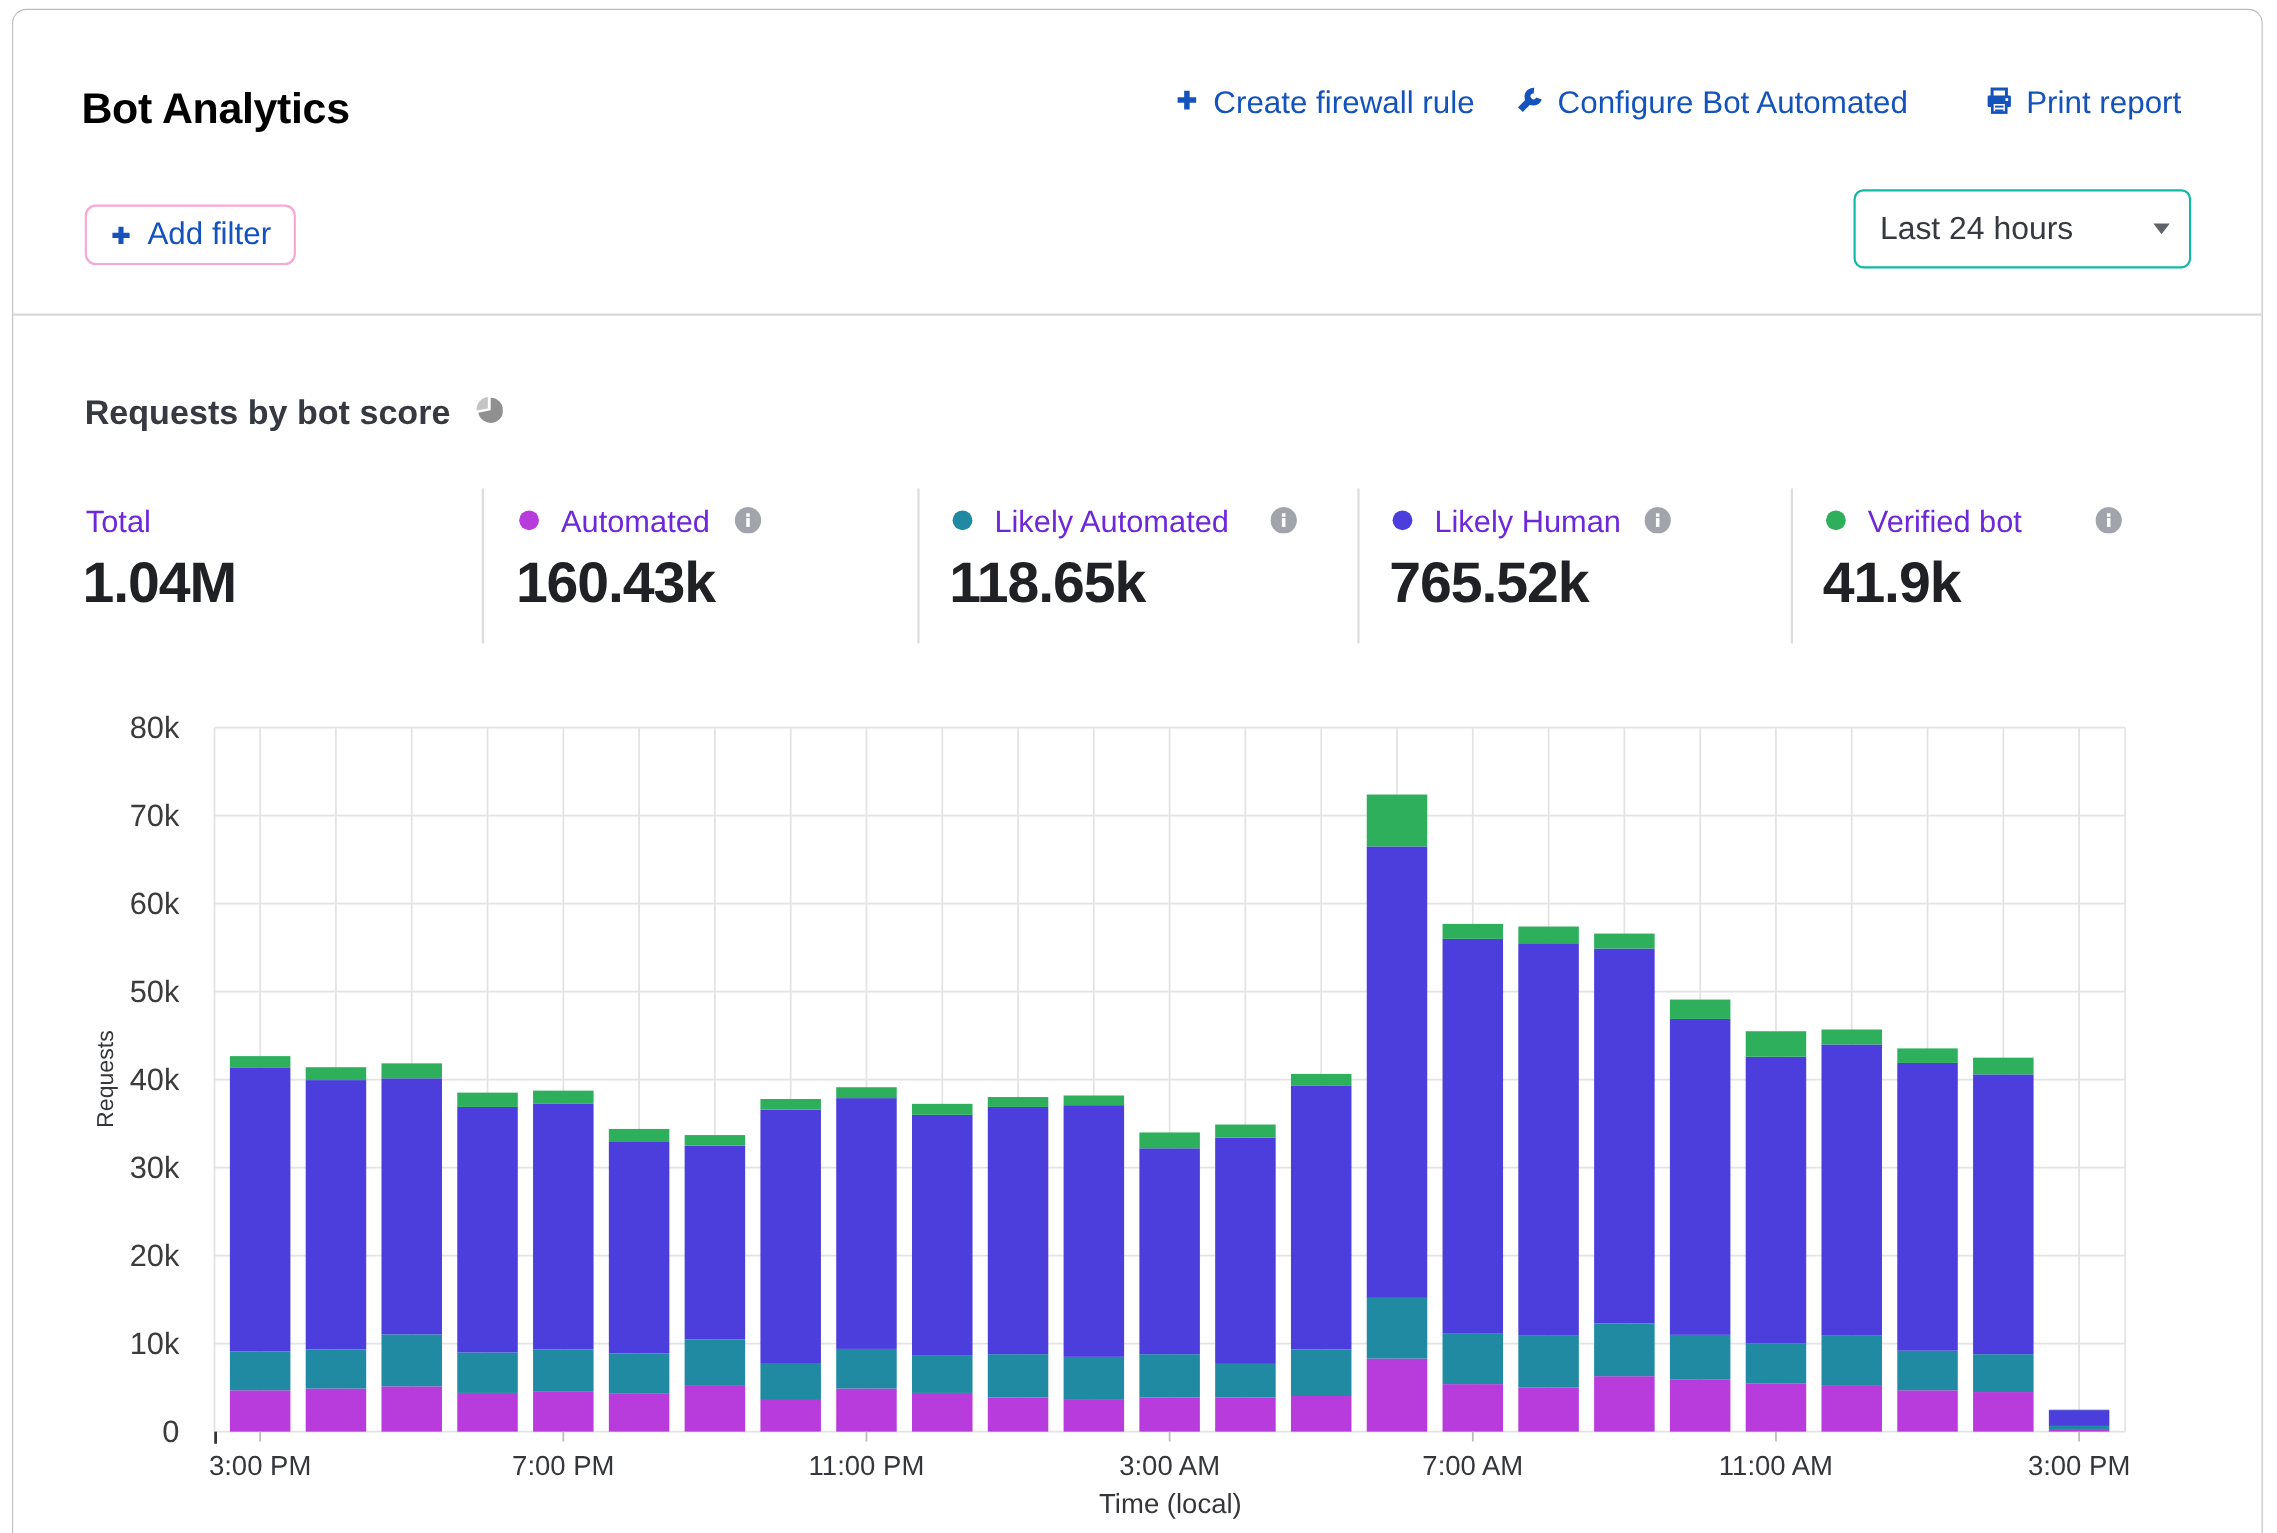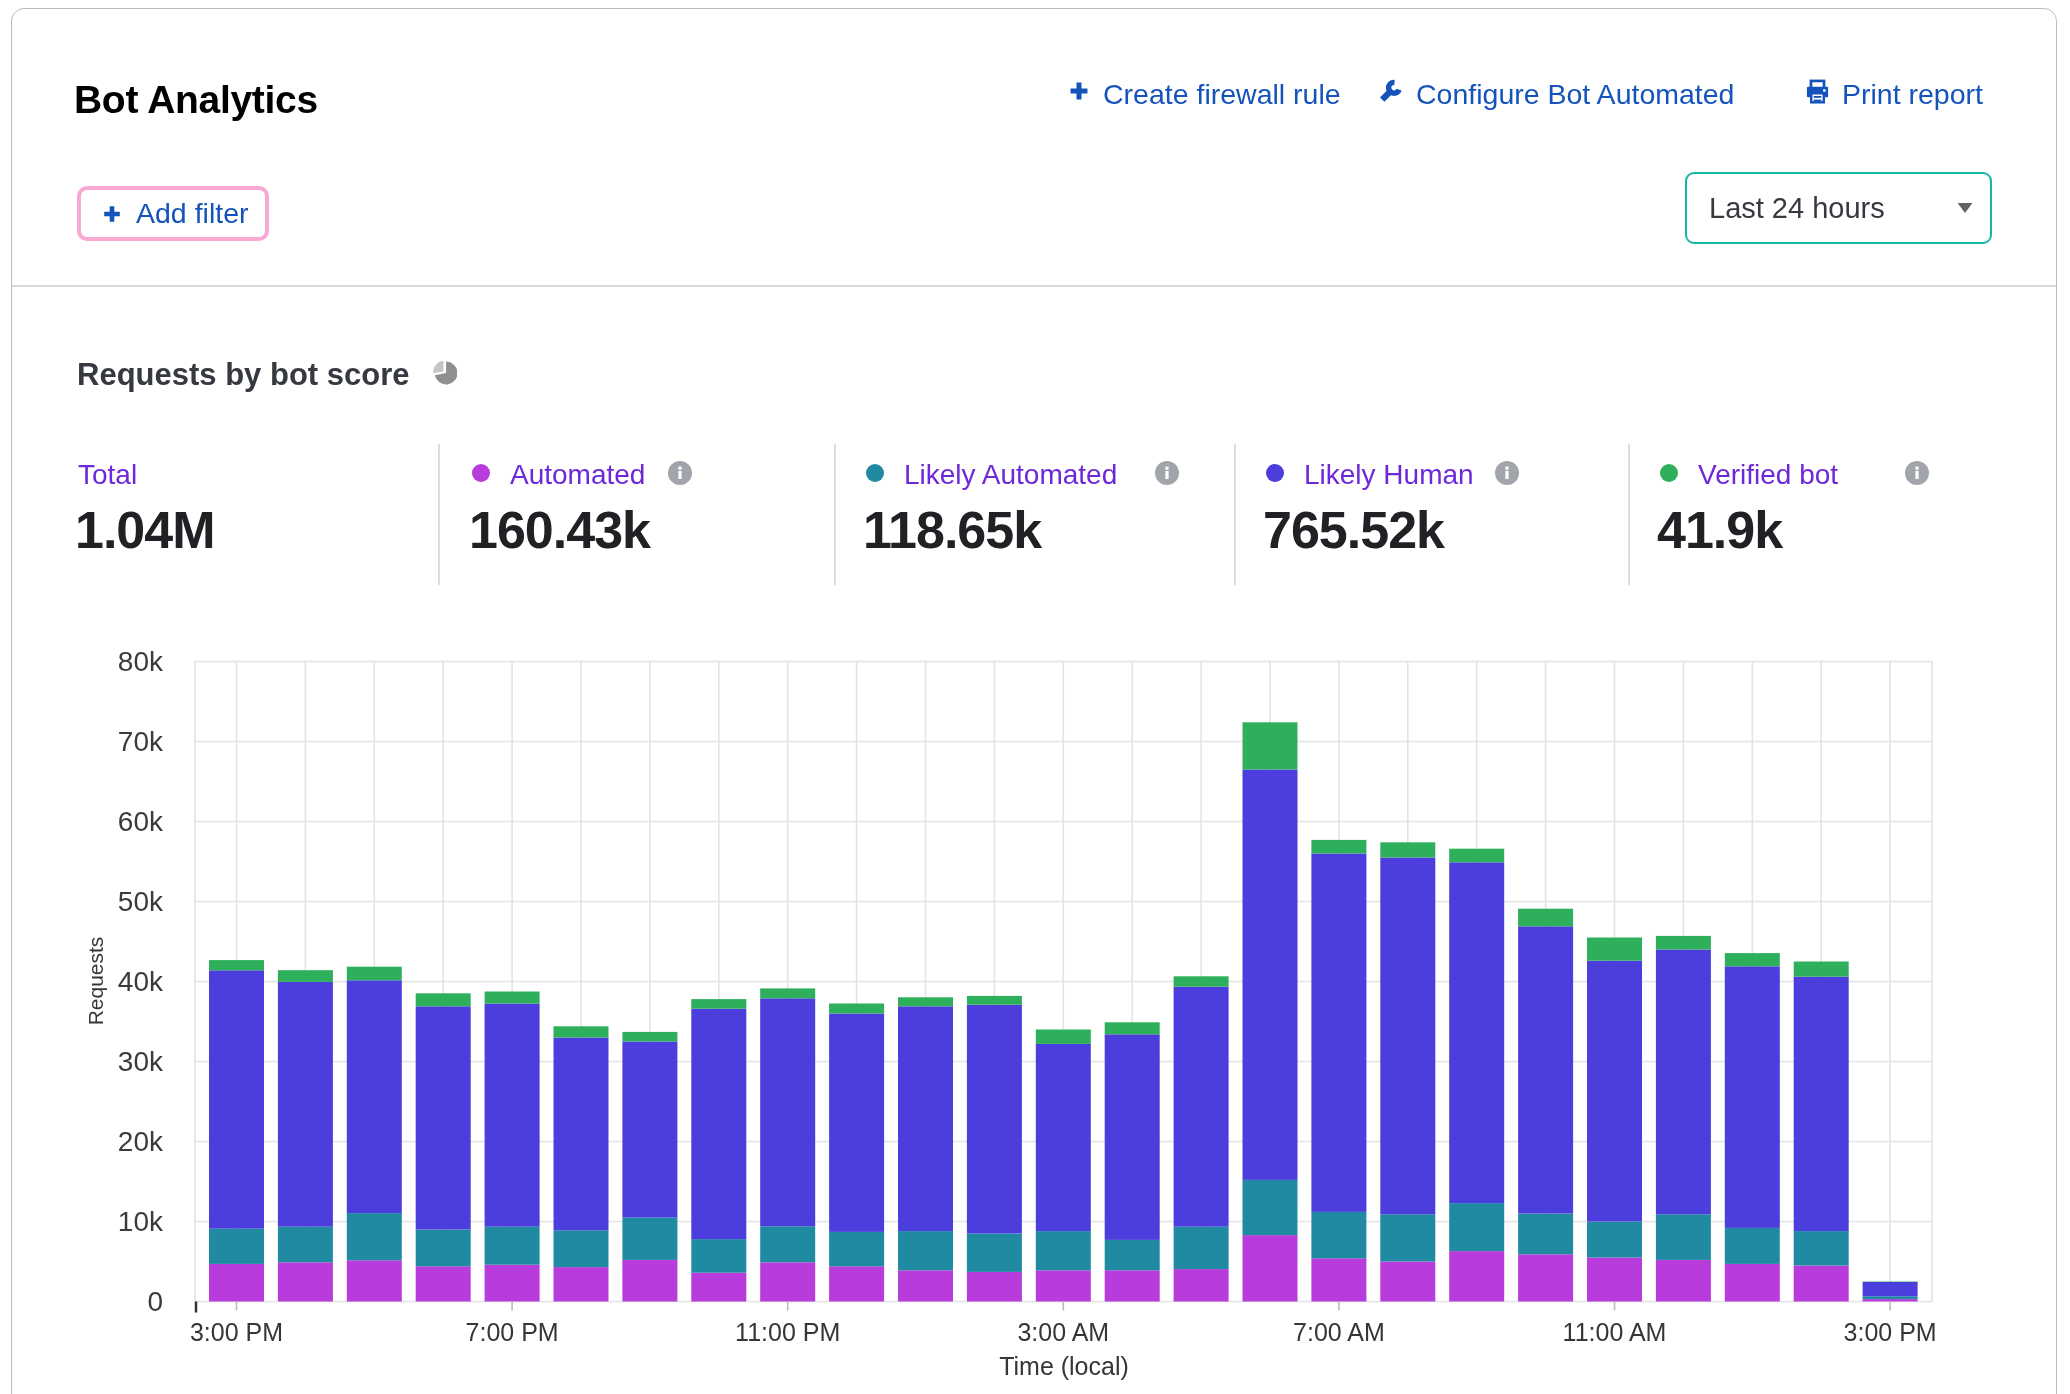--- a/index.html
+++ b/index.html
@@ -4,21 +4,21 @@
 * { margin:0; padding:0; box-sizing:border-box; }
 html,body { width:2070px; height:1394px; background:#fff; overflow:hidden;
   font-family:"Liberation Sans", sans-serif; }
 .abs { position:absolute; }
 .card { position:absolute; left:11px; top:8px; width:2046px; height:1420px;
   border:1.6px solid #bdbdbd; border-radius:13px; }
 .hdr-divider { position:absolute; left:12px; top:285px; width:2044px; height:1.6px; background:#d8d8d8; }
 .title { position:absolute; left:74px; top:78px; font-size:39px; font-weight:700; color:#000000; letter-spacing:-0.3px; }
 .link { position:absolute; display:flex; align-items:flex-start; height:34px; top:78px; }
 .link span { color:#1553bc; font-size:28.5px; margin-left:11px; white-space:nowrap; }
-.addf { position:absolute; left:77px; top:186px; width:192px; height:55px; border:4px solid #f9a8d4;
+.addf { position:absolute; left:77px; top:186px; width:192px; height:55px; border:2px solid #f9a8d4;
   border-radius:10px; display:flex; align-items:center; padding-left:19px;text-align:right; }
 .addf span { color:#1553bc; font-size:28.5px; margin-left:12px; }
 .drop { position:absolute; left:1685px; top:172px; width:307px; height:72px; border:2px solid #14b8a6;
   border-radius:9px; display:flex; align-items:center; padding-left:22px; font-size:29px; color:#36393f; }
 .sect { position:absolute; left:77px; top:357px; font-size:31px; font-weight:700; color:#36393f; }
 .slab { font-size:28px; color:#6d28d9; }
 .sval { font-size:52px; font-weight:700; color:#202124; letter-spacing:-1px; }
 .chart { position:absolute; left:0; top:620px; }
 svg text { font-family:"Liberation Sans", sans-serif; }
 </style></head>

